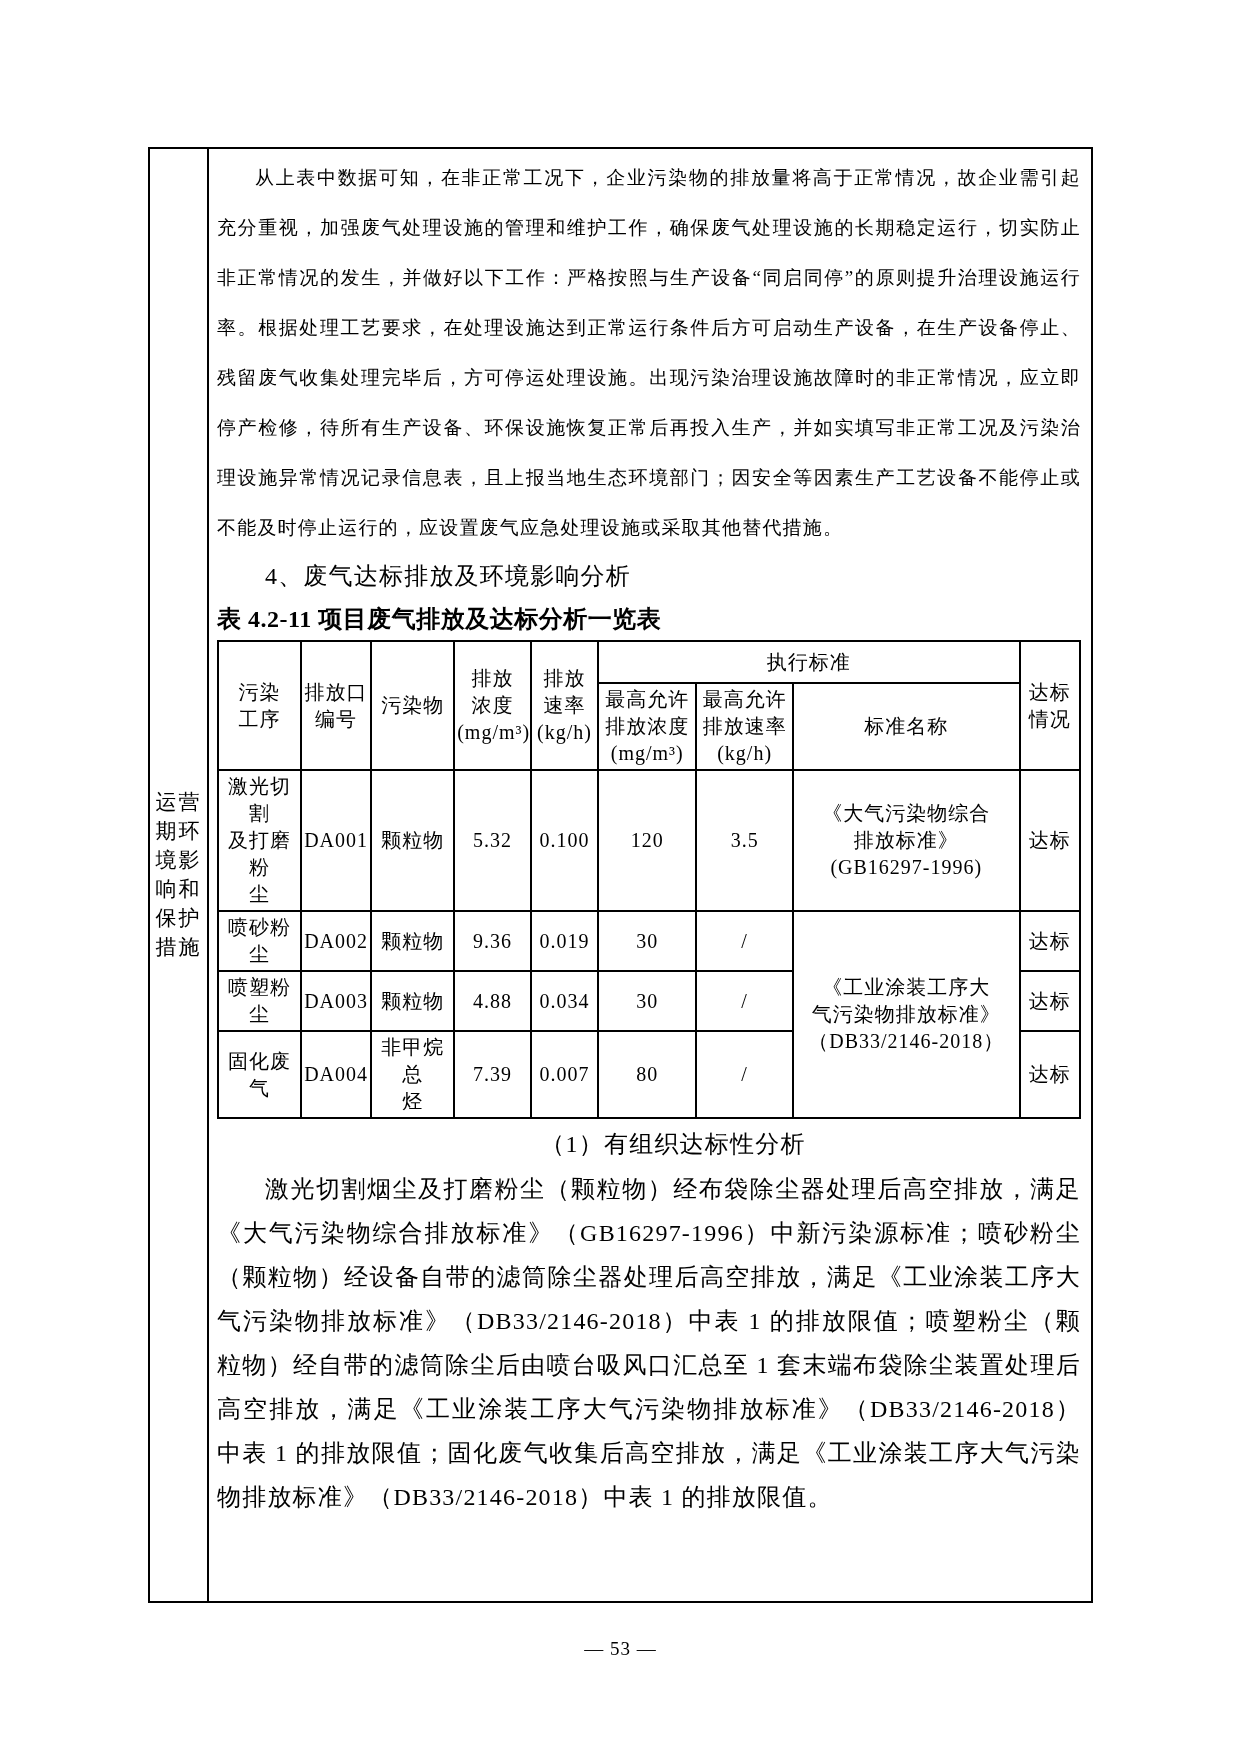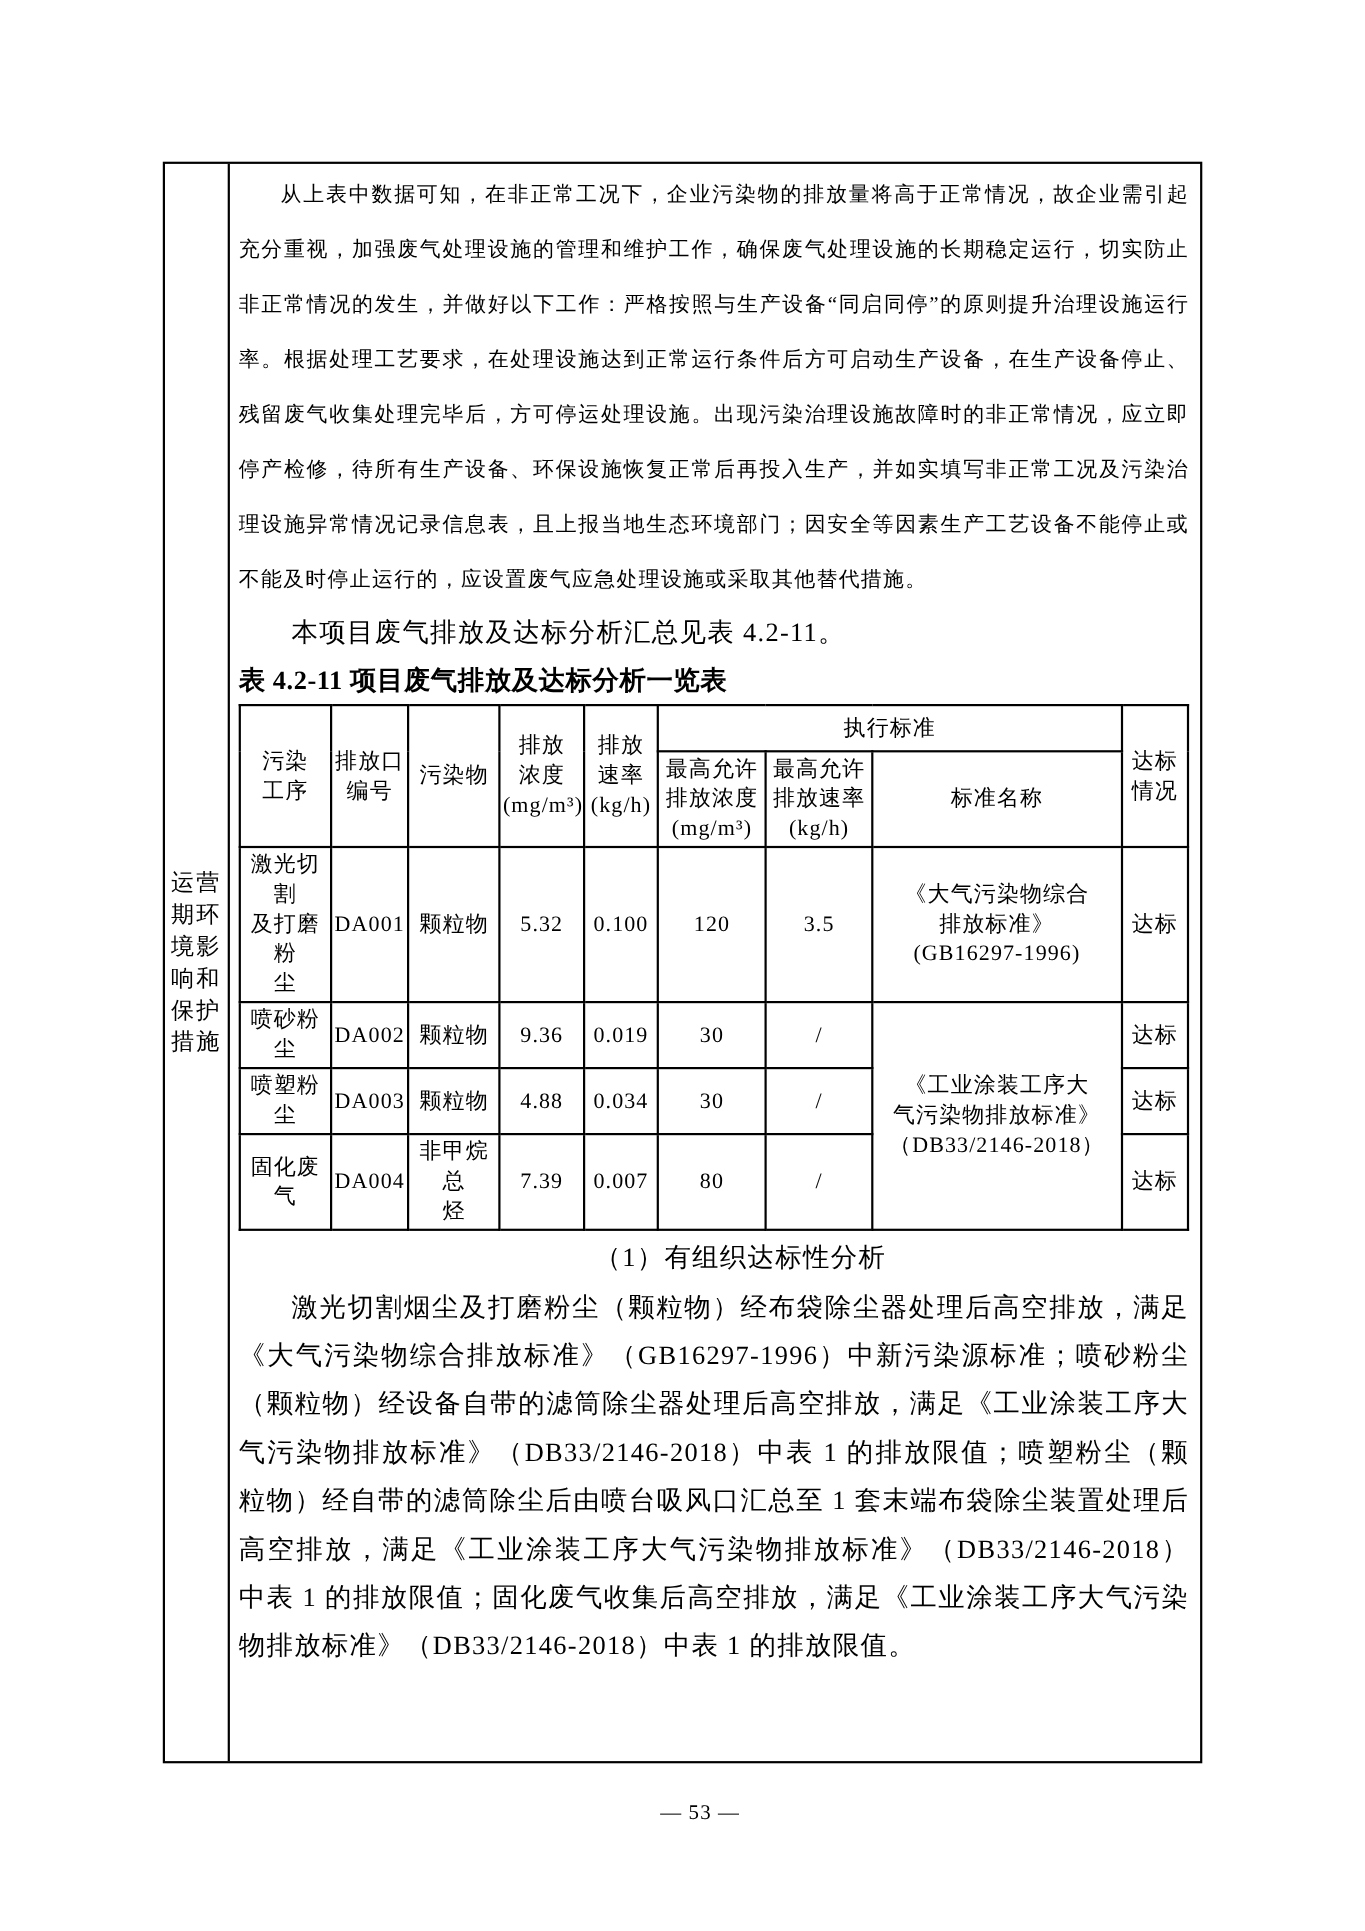--- a/index.html
+++ b/index.html
@@ -52,37 +52,37 @@
   tr.hrowB{height:86px;}
   tr.r1{height:88px;}
   tr.r2{height:46px;}
   tr.r3{height:46px;}
   tr.r4{height:56px;padding-left:36px;}
   .sub{
     font-size:24px;letter-spacing:1.2px;line-height:42px;
     text-indent:2em;margin:4px 0 2px 0;text-align:center;
   }
   .page-number{
-    position:absolute;left:164px;top:1638px;width:945px;
+    position:absolute;left:148px;top:1638px;width:945px;
     text-align:center;font-size:19px;letter-spacing:1px;
   }
   col.c1{width:9.6%;} col.c2{width:8.2%;} col.c3{width:9.6%;}
   col.c4{width:8.9%;} col.c5{width:7.8%;} col.c6{width:11.4%;}
   col.c7{width:11.2%;} col.c8{width:26.3%;} col.c9{width:7.0%;}
 </style>
 </head>
 <body>
 
 <div class="doc-frame">
   <div class="sidebar">
     <div class="sidebar-label">运营期环境影响和保护措施</div>
   </div>
   <div class="main">
     <p class="para">从上表中数据可知，在非正常工况下，企业污染物的排放量将高于正常情况，故企业需引起充分重视，加强废气处理设施的管理和维护工作，确保废气处理设施的长期稳定运行，切实防止非正常情况的发生，并做好以下工作：严格按照与生产设备“同启同停”的原则提升治理设施运行率。根据处理工艺要求，在处理设施达到正常运行条件后方可启动生产设备，在生产设备停止、残留废气收集处理完毕后，方可停运处理设施。出现污染治理设施故障时的非正常情况，应立即停产检修，待所有生产设备、环保设施恢复正常后再投入生产，并如实填写非正常工况及污染治理设施异常情况记录信息表，且上报当地生态环境部门；因安全等因素生产工艺设备不能停止或不能及时停止运行的，应设置废气应急处理设施或采取其他替代措施。</p>
-    <p class="hline">本项目废气排放及达标分析汇总见表 4.2-11。</p>
+    <p class="hline">4、废气达标排放及环境影响分析</p>
     <p class="caption">表 4.2-11  项目废气排放及达标分析一览表</p>
 
     <table class="emissions">
       <colgroup>
         <col class="c1">
           <col class="c2">
           <col class="c3">
           <col class="c4">
           <col class="c5">
         <col class="c6">

